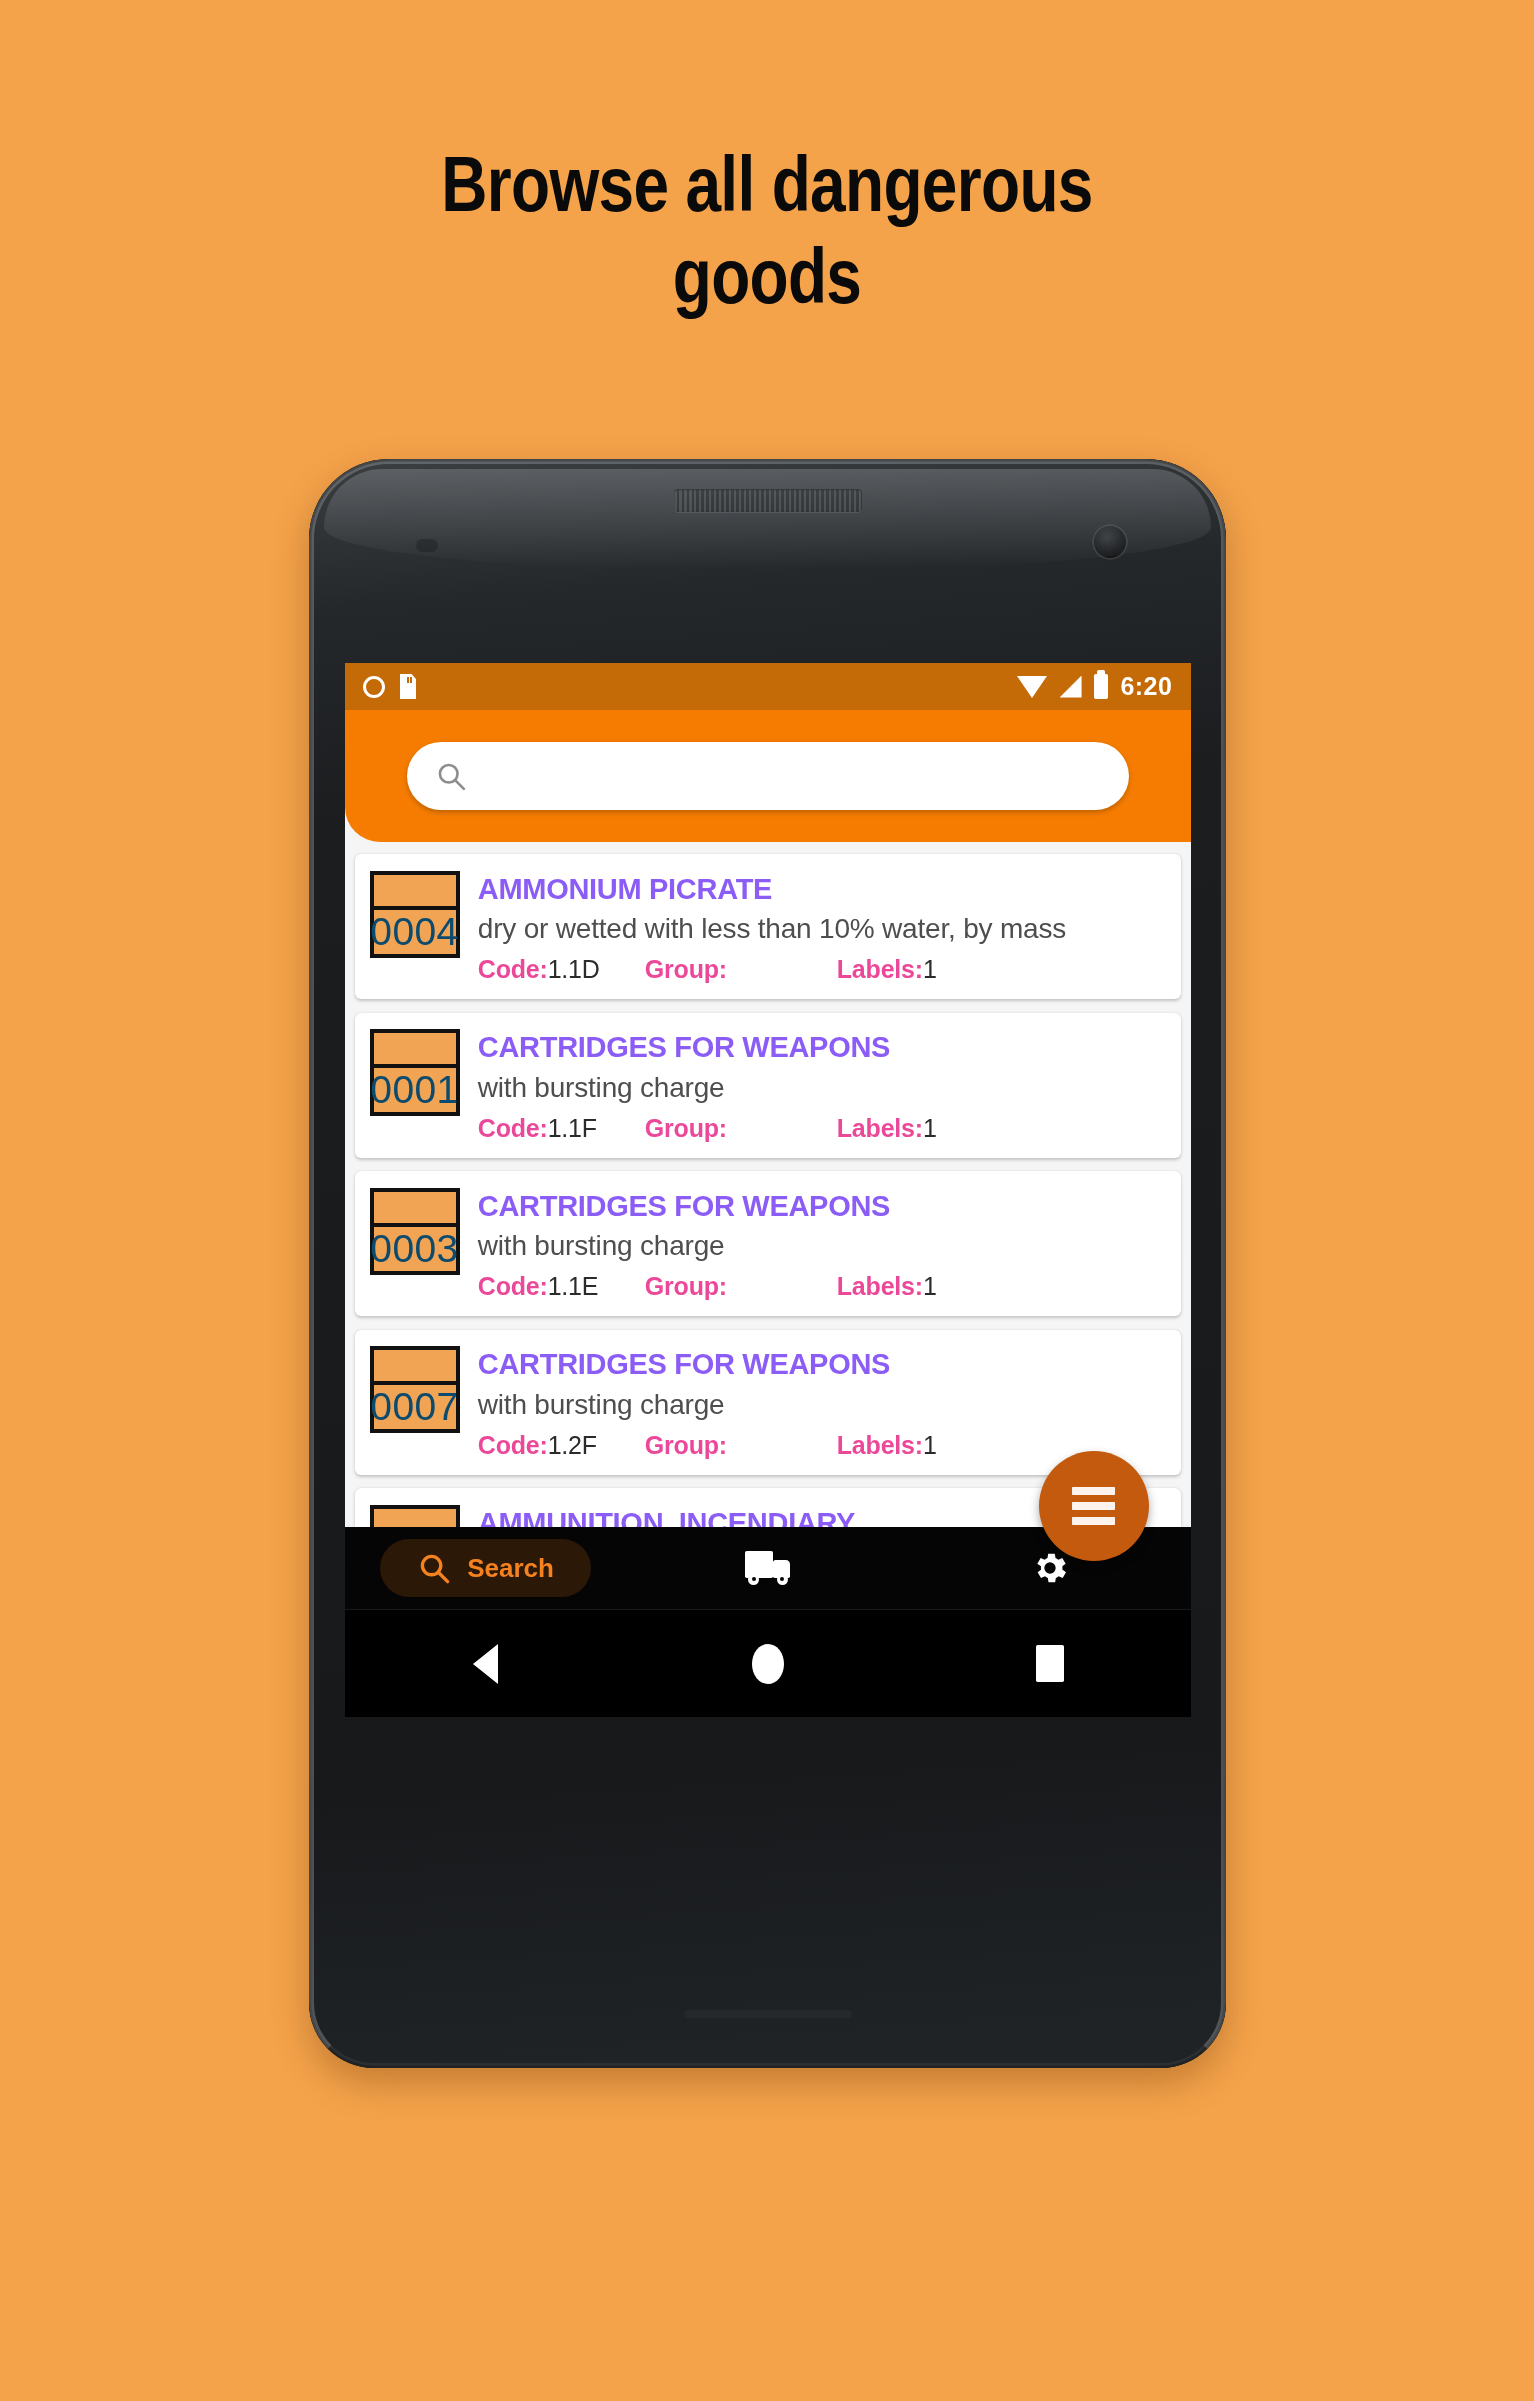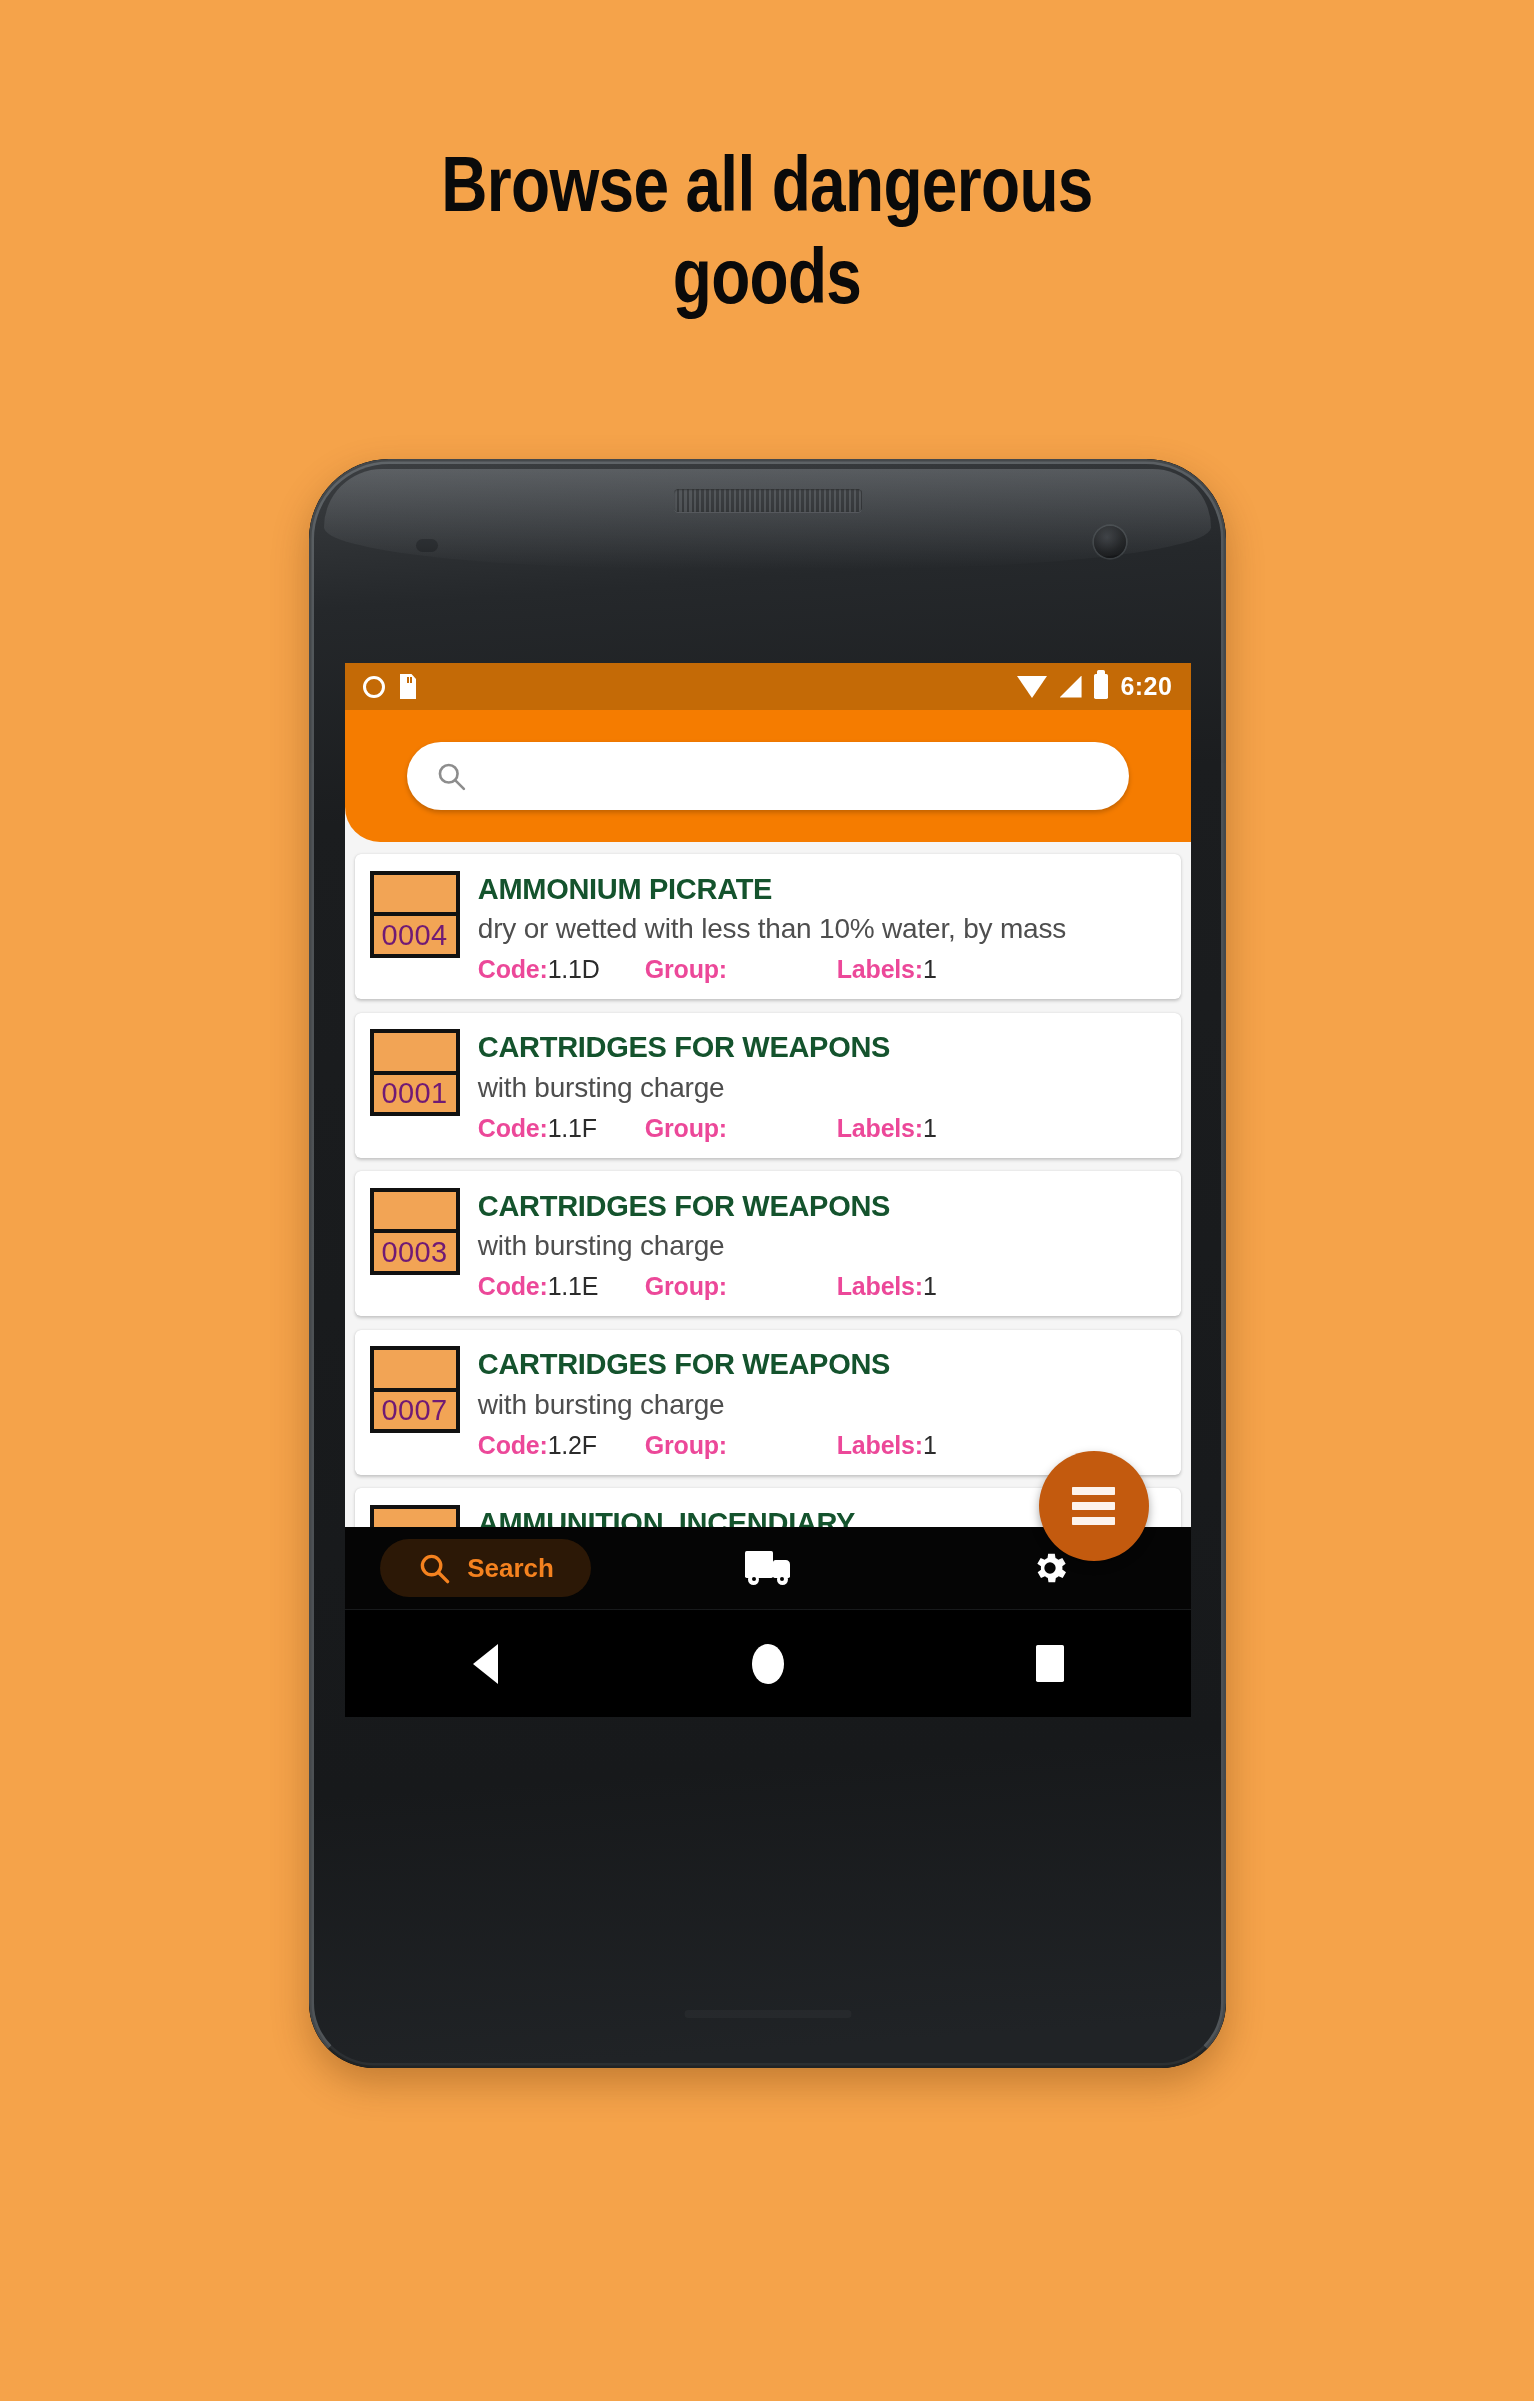--- a/index.html
+++ b/index.html
@@ -132,24 +132,24 @@
     position:relative;
   }
   .placard{
     width:90px; height:87px; flex:none;
     border:4.2px solid #111; background:#f2a455;
     display:flex; flex-direction:column;
   }
   .placard-top{ flex:1; border-bottom:4.2px solid #111; }
   .placard-num{
     flex:1; display:flex; align-items:center; justify-content:center;
-    color:#701a75; font-size:29px; letter-spacing:0.4px;
+    color:#0c4a6e; font-size:39px; letter-spacing:0.4px;
   }
   .card-body{ flex:1; min-width:0; padding-top:1.7px; }
-  .c-title{ font-size:29px; font-weight:bold; color:#14532d; letter-spacing:-0.3px;
+  .c-title{ font-size:29px; font-weight:bold; color:#8b5cf6; letter-spacing:-0.3px;
     line-height:1.12; }
   .c-desc{ font-size:28px; color:#4e4e4e; margin-top:7px; line-height:1.22;
     letter-spacing:-0.2px; }
   .c-meta{ margin-top:9.2px; font-size:25px; color:#2b2b2b; display:flex; letter-spacing:-0.2px; }
   .c-meta b{ font-weight:bold; color:#ec4899; }
   .m-code{ width:167px; }
   .m-group{ width:192px; }
 
   
   .fab{

